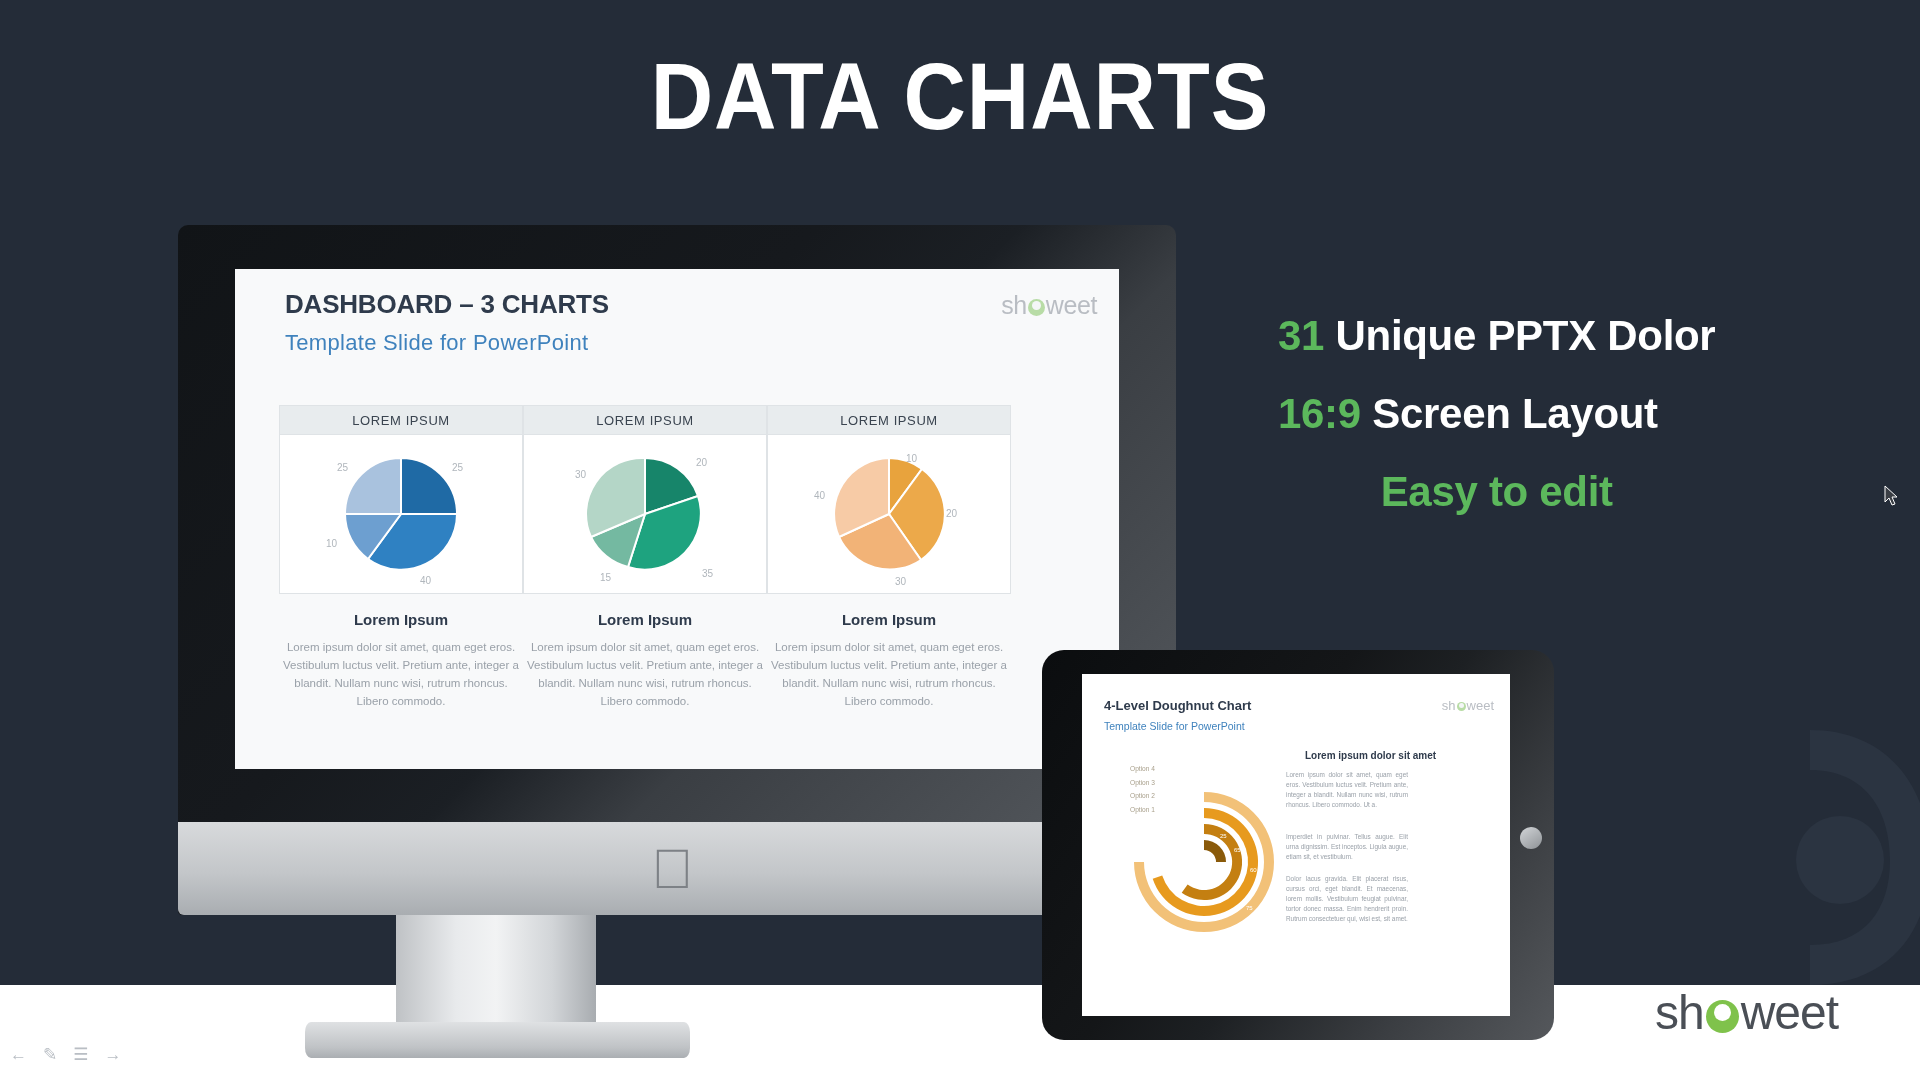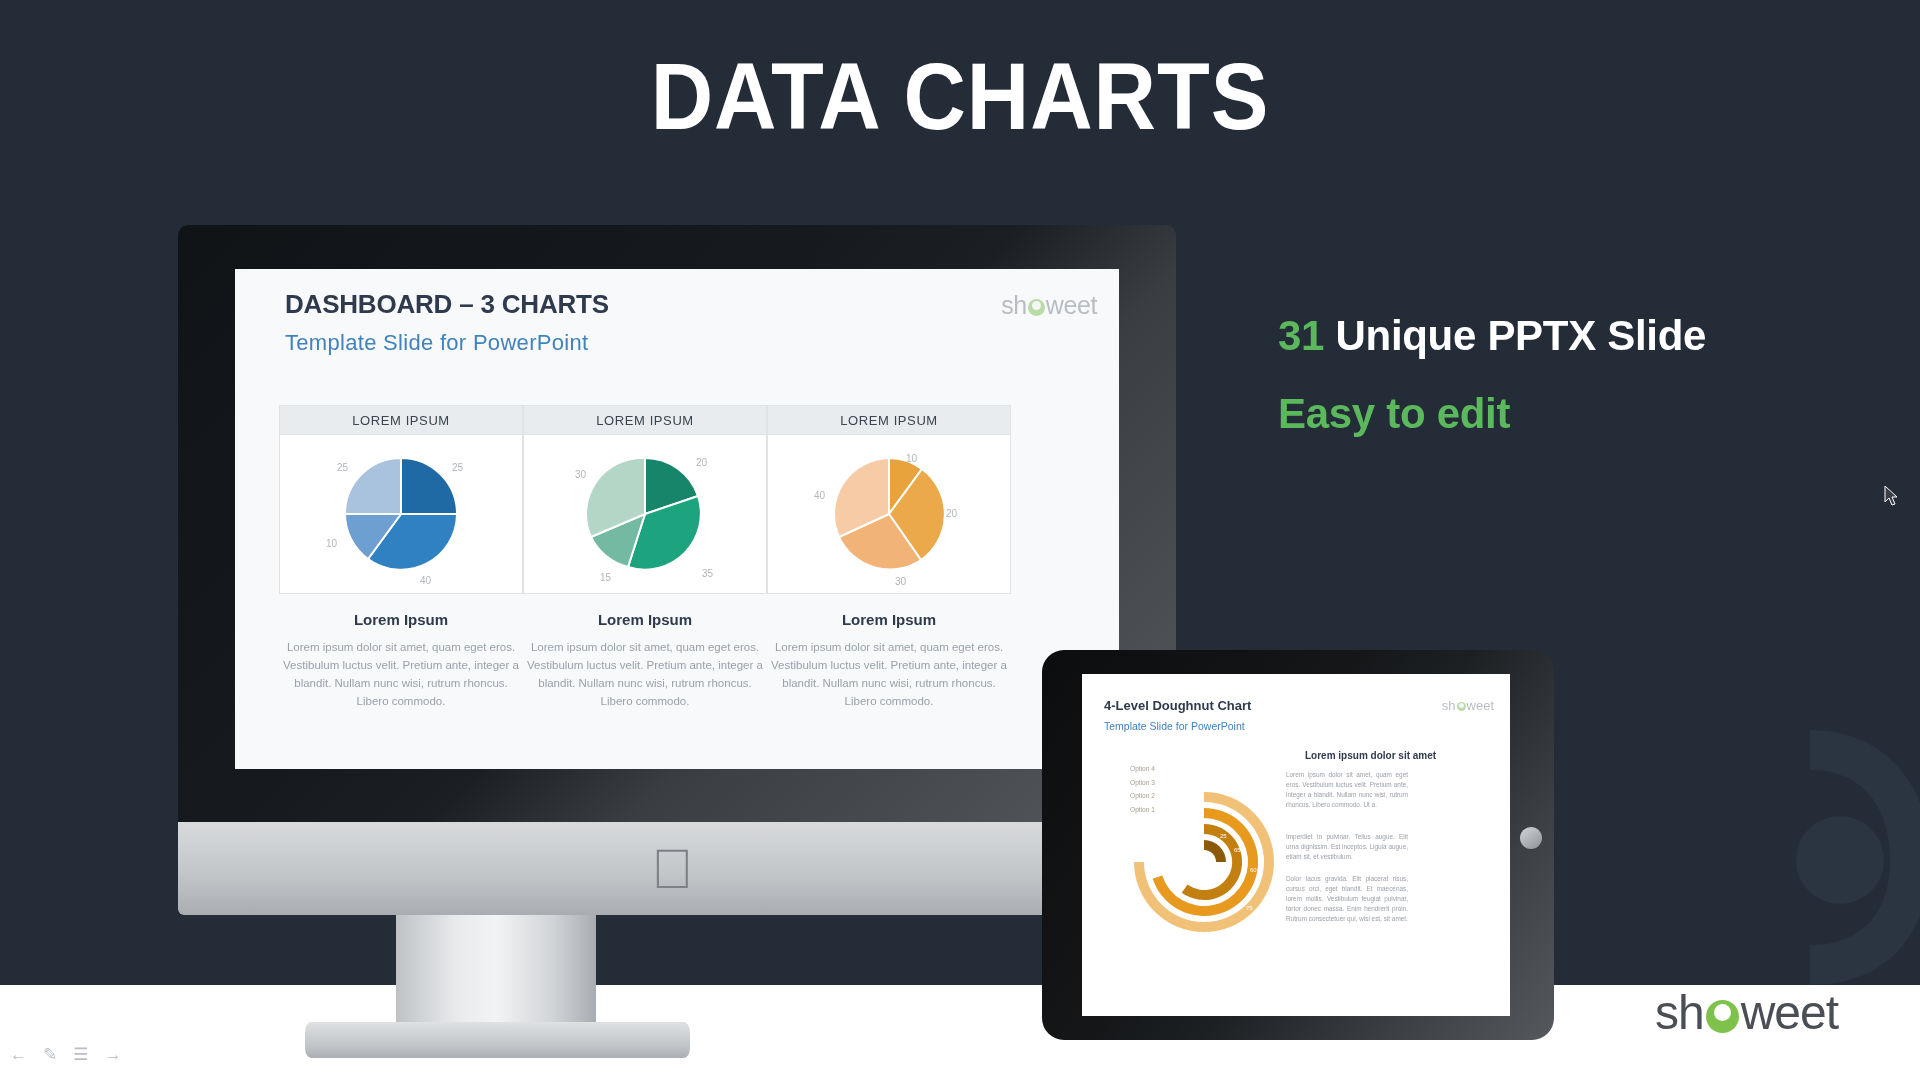--- a/index.html
+++ b/index.html
@@ -164,21 +164,21 @@
   .ipad-donut { position: absolute; left: 26px; top: 84px; }
 
   
   .features { position: absolute; left: 1278px; top: 312px; }
   .feature-line {
     font-size: 42px; font-weight: bold; color: #ffffff;
     margin-bottom: 30px; letter-spacing: -0.3px; white-space: nowrap;
     font-family: "Liberation Sans Narrow", "Liberation Sans", sans-serif;
   }
   .feature-num { color: #5cb85c; }
-  .feature-all-green { color: #5cb85c; }
+  .feature-all-green { color: #5cb85c; text-align: center; }
 
   
   .footer-logo {
     position: absolute; left: 1655px; top: 985px;
     font-size: 48px; color: #4a4f56; letter-spacing: -1px;
     display: flex; align-items: center;
   }
   .footer-logo .logo-dot {
     width: 33px; height: 33px; background: #7fc24b; top: 4px; margin: 0 2px;
   }
@@ -355,21 +355,25 @@
           <text x="42" y="48" font-size="6" fill="#ffffff" font-family="Liberation Sans, sans-serif">75</text>
         </g>
       </svg>
     </div>
   </div>
 </div>
 
 <div class="features">
   <div class="feature-line">
     <span class="feature-num">31</span>
-    <span>Unique PPTX Slide</span>
+    <span>Unique PPTX Dolor</span>
+  </div>
+  <div class="feature-line">
+    <span class="feature-num">16:9</span>
+    <span>Screen Layout</span>
   </div>
   <div class="feature-line feature-all-green">
     <span>Easy to edit</span>
   </div>
 </div>
 
 <div class="footer-logo">
   <span>sh</span>
   <span class="logo-dot"></span>
   <span>weet</span>

